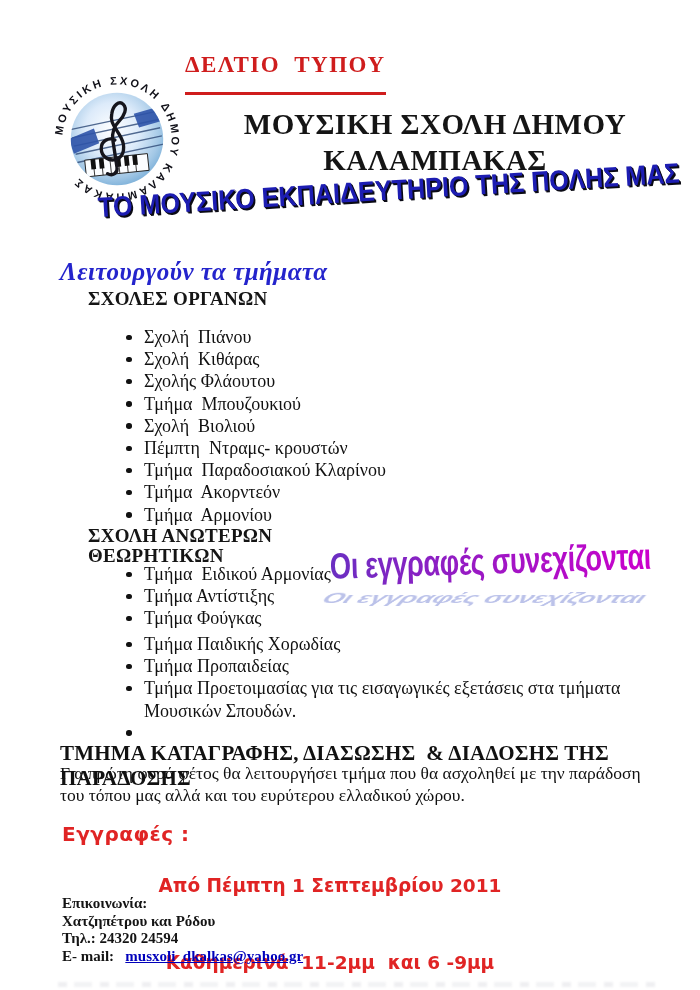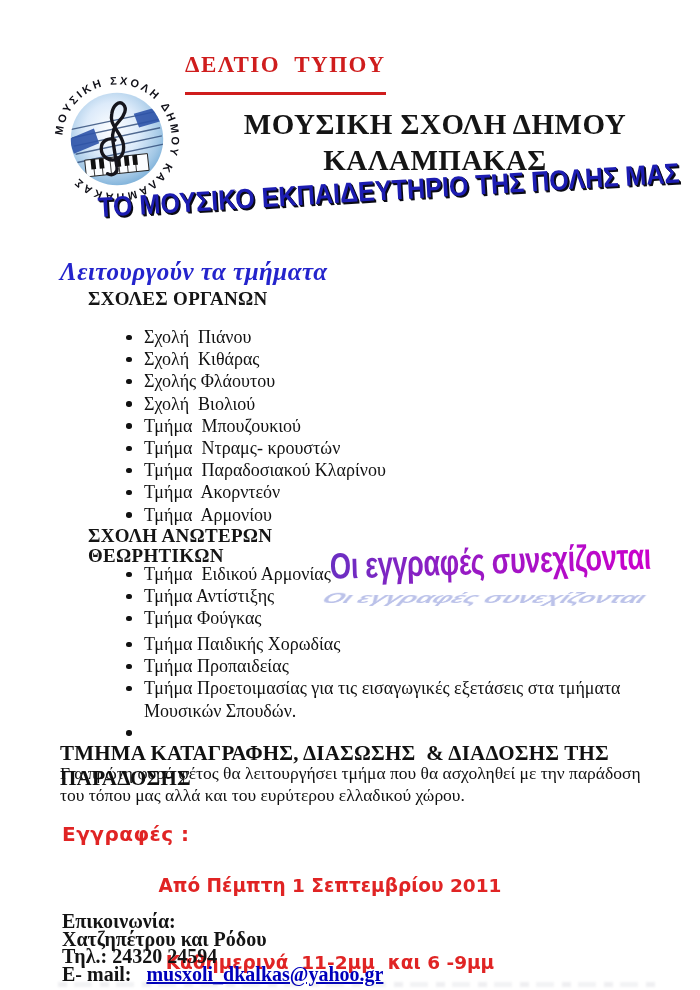--- a/index.html
+++ b/index.html
@@ -118,21 +118,21 @@
     text-align:center;
     font-family:"DejaVu Sans", sans-serif;
     font-size:18.5px;font-weight:bold;color:#e02424;
     line-height:25.5px;
     white-space:pre-wrap;
   }
 
   
   .contact{
     left:62px;top:895px;
-    font-size:20px;font-weight:bold;line-height:17.5px;color:#141414;margin-top:18px;
+    font-size:15px;font-weight:bold;line-height:17.5px;color:#141414;
   }
   .contact .email-link{
     color:#0000bb;text-decoration:underline;cursor:pointer;
   }
 
   
   .cutoff-strip{
     left:58px;top:982px;width:600px;height:5px;
     background:repeating-linear-gradient(90deg,
       rgba(110,115,135,.5) 0 9px, transparent 9px 16px,
@@ -208,23 +208,23 @@
 
 <div class="abs banner">ΤΟ ΜΟΥΣΙΚΟ ΕΚΠΑΙΔΕΥΤΗΡΙΟ ΤΗΣ ΠΟΛΗΣ ΜΑΣ</div>
 
 <div class="abs subtitle">Λειτουργούν τα τμήματα</div>
 
 <div class="abs section-heading organs-heading">ΣΧΟΛΕΣ ΟΡΓΑΝΩΝ</div>
 <ul class="abs doc-list organs-list">
   <li>Σχολή  Πιάνου</li>
   <li>Σχολή  Κιθάρας</li>
   <li>Σχολής Φλάουτου</li>
+  <li>Τμήμα  Μπουζουκιού</li>
   <li>Σχολή  Βιολιού</li>
-  <li>Τμήμα  Μπουζουκιού</li>
-  <li>Τμήμα  Ντραμς- κρουστών</li>
+  <li>Πέμπτη  Ντραμς- κρουστών</li>
   <li>Τμήμα  Παραδοσιακού Κλαρίνου</li>
   <li>Τμήμα  Ακορντεόν</li>
   <li>Τμήμα  Αρμονίου</li>
 </ul>
 
 <div class="abs section-heading theory-heading">
   <div>ΣΧΟΛΗ ΑΝΩΤΕΡΩΝ</div>
   <div>ΘΕΩΡΗΤΙΚΩΝ</div>
 </div>
 <ul class="abs doc-list theory-list-a">

